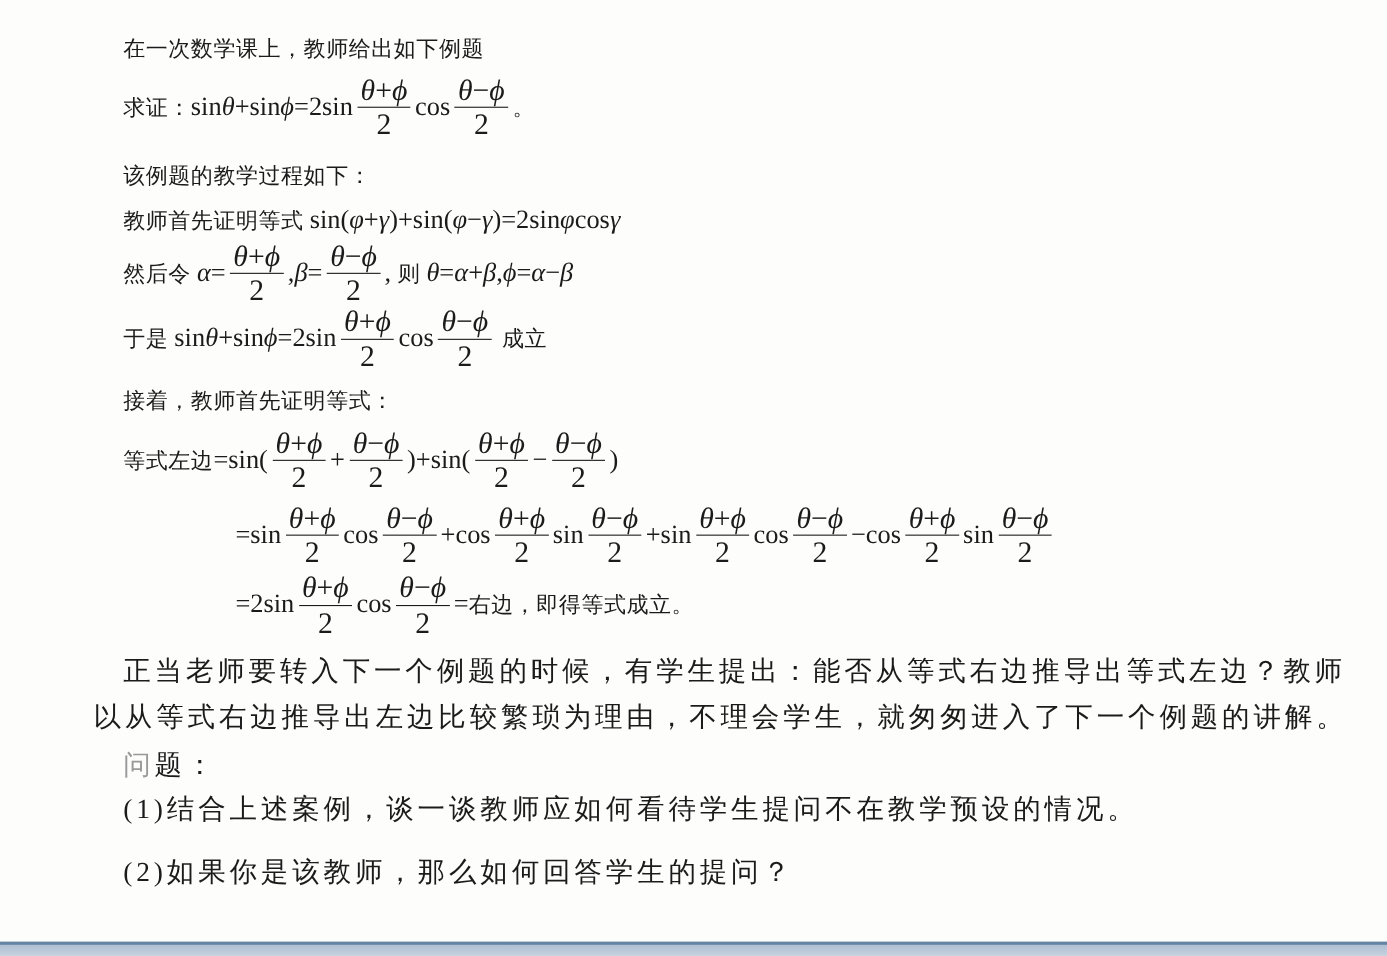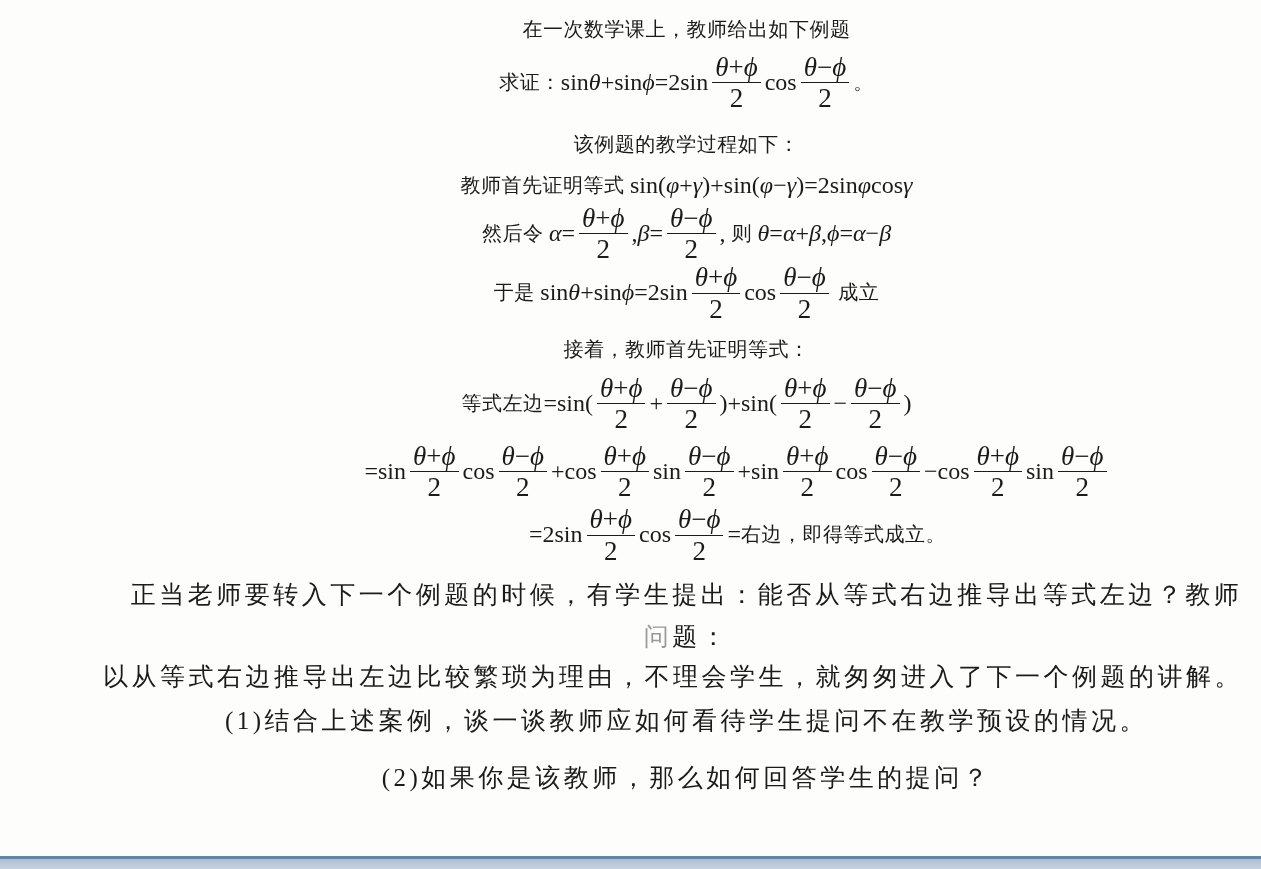--- a/index.html
+++ b/index.html
@@ -4,23 +4,22 @@
 <style>
   html,body{margin:0;padding:0;}
   body{
     width:1261px;height:869px;position:relative;overflow:hidden;
     background:#fdfdfc;
     font-family:"Liberation Serif","DejaVu Serif",serif;
     color:#1b1b1b;
   }
   .page{
     position:absolute;inset:0;
-    padding-top:16px;
+    padding-top:31px;
     background:#fdfdfc;
-    text-align:center;
   }
   
   .line{
     margin-left:112px;
     margin-bottom:10px;
     white-space:nowrap;
     --cnsize:20px; --ls:0.5px;
   }
   .cn{
     font-size:var(--cnsize);
@@ -139,19 +138,19 @@
           <span class="fd">2</span>
         </span></div>
       <div class="line" data-name="doc-line-conclusion2"><span class="m" data-name="math-run">=2sin</span><span class="frac" data-name="fraction">
           <span class="fn"><i>θ</i>+<i>ϕ</i></span>
           <span class="fd">2</span>
         </span><span class="m" data-name="math-run">cos</span><span class="frac" data-name="fraction">
           <span class="fn"><i>θ</i>−<i>ϕ</i></span>
           <span class="fd">2</span>
         </span><span class="m" data-name="math-run">=</span><span class="cn" data-name="text-run">右边，即得等式成立。</span></div>
       <div class="line" data-name="doc-line-narrative1"><span class="cn" data-name="text-run">正当老师要转入下一个例题的时候，有学生提出：能否从等式右边推导出等式左边？教师</span></div>
+      <div class="line" data-name="doc-line-narrative2"><span class="cn" data-name="text-run">以从等式右边推导出左边比较繁琐为理由，不理会学生，就匆匆进入了下一个例题的讲解。</span></div>
       <div class="line" data-name="doc-line-questions-label"><span class="cn faint" data-name="text-run">问</span><span class="cn" data-name="text-run">题：</span></div>
-      <div class="line" data-name="doc-line-narrative2"><span class="cn" data-name="text-run">以从等式右边推导出左边比较繁琐为理由，不理会学生，就匆匆进入了下一个例题的讲解。</span></div>
       <div class="line" data-name="doc-line-question1"><span class="cn" data-name="text-run">(1)结合上述案例，谈一谈教师应如何看待学生提问不在教学预设的情况。</span></div>
       <div class="line" data-name="doc-line-question2"><span class="cn" data-name="text-run">(2)如果你是该教师，那么如何回答学生的提问？</span></div>
     </div>
 </div>
 <div class="bottom-bar" data-name="window-bottom-edge" style="border-top: 3px solid rgb(100, 132, 165); background: linear-gradient(rgb(174, 191, 210), rgb(198, 209, 222));"></div>
 
 </body></html>

